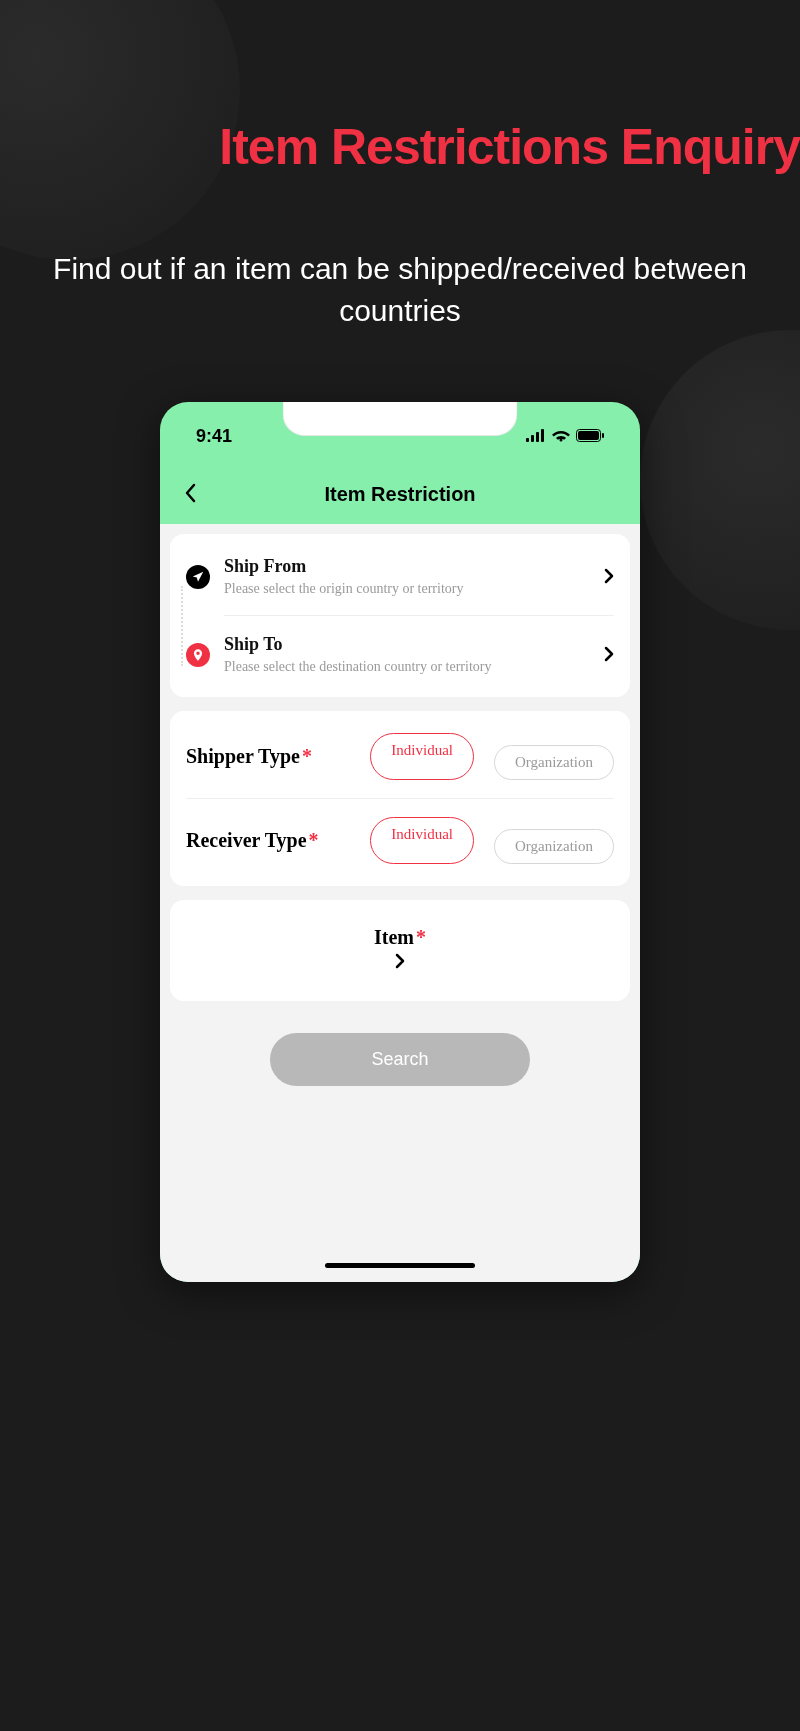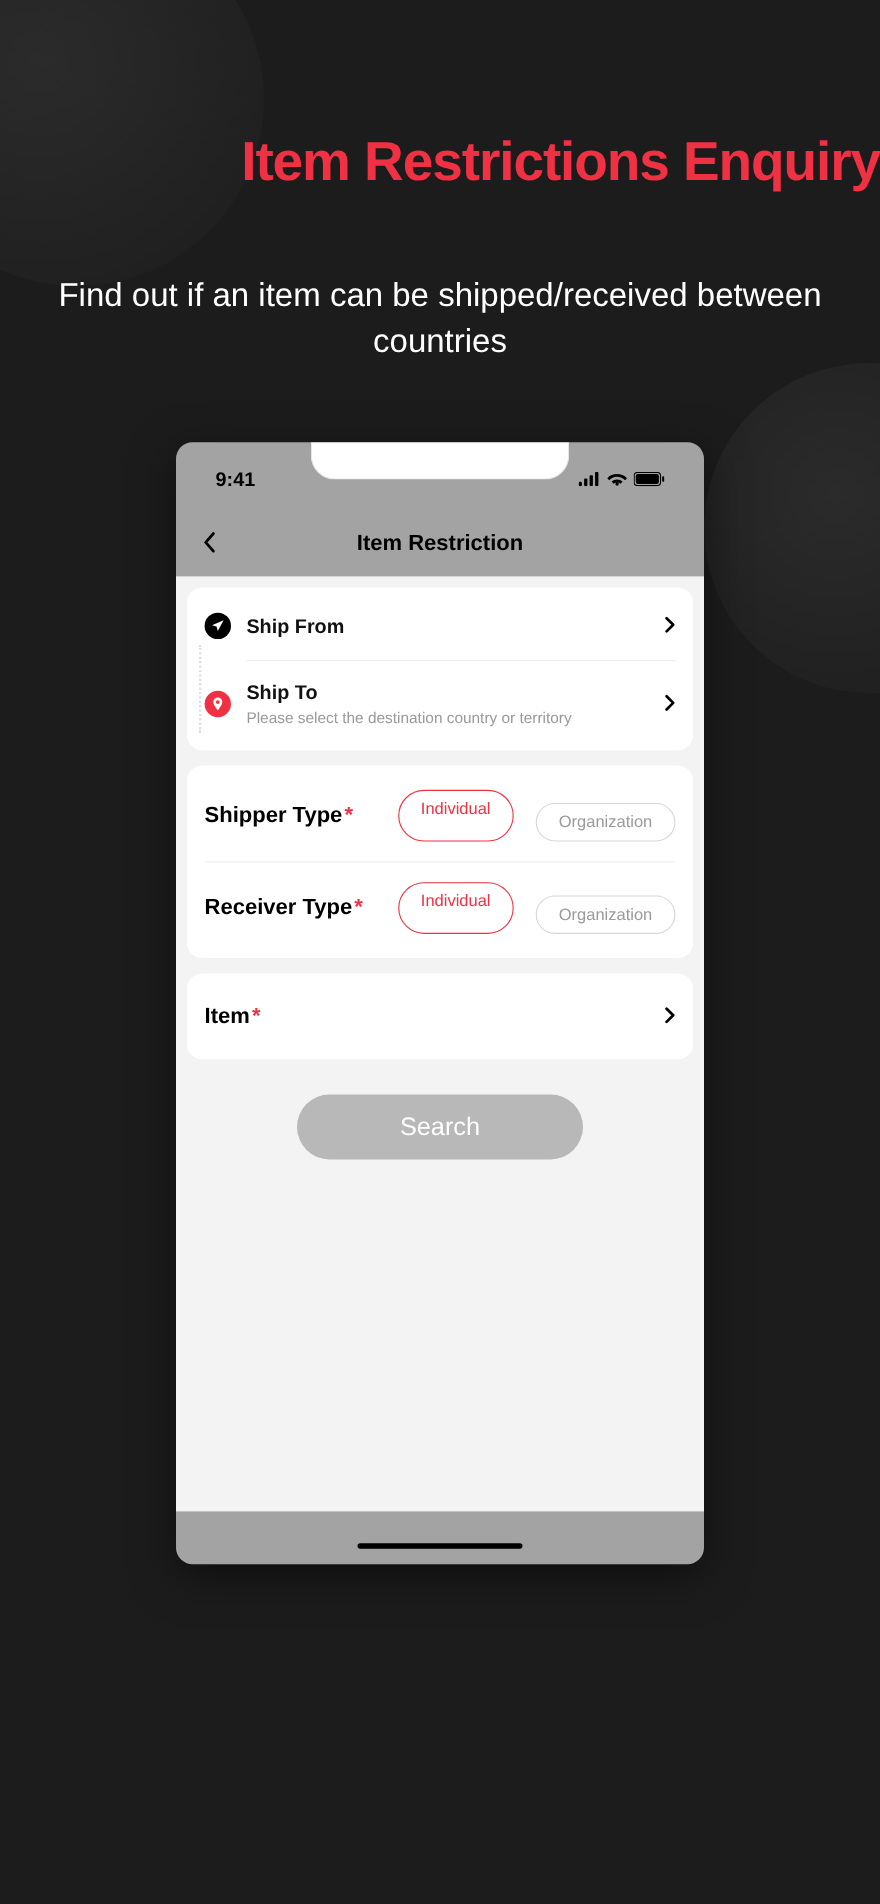--- a/index.html
+++ b/index.html
@@ -44,24 +44,24 @@
     color: #fff;
     font-size: 30px;
     font-weight: 400;
     margin-top: 72px;
     line-height: 1.4;
     padding: 0 40px;
   }
   .phone {
     position: relative;
     width: 480px;
-    height: 1020px;
+    height: 880px;
     margin: 70px auto 0;
-    background: #a3a3a3;
-    border-radius: 15px;
+    background: #86efac;
+    border-radius: 28px;
     box-shadow: 0 10px 40px rgba(0,0,0,0.5);
     overflow: hidden;
   }
   .notch {
     position: absolute;
     top: 0;
     left: 50%;
     transform: translateX(-50%);
     width: 235px;
     height: 34px;
@@ -104,20 +104,21 @@
   .content {
     background: #f3f3f3;
     padding: 10px 10px 20px;
     min-height: 850px;
   }
   .card {
     background: #fff;
     border-radius: 14px;
     padding: 4px 16px;
     margin-bottom: 14px;
+    font-family: Liberation Serif, serif;
   }
   .ship-row {
     display: flex;
     align-items: center;
     padding: 18px 0;
     position: relative;
   }
   .ship-icon {
     width: 24px;
     height: 24px;
@@ -171,30 +172,31 @@
     cursor: pointer;
     background: #fff;
   }
   .pill.selected { border-color: #f03043; color: #f03043; }
   .pill.unselected { border-color: #d7d7d7; color: #9a9a9a; margin-top: 12px; }
   .item-row {
     display: flex;
     align-items: center;
     justify-content: space-between;
     padding: 22px 0;
+    flex-direction: column;
   }
   .search-btn {
     display: block;
     width: 260px;
     margin: 32px auto 0;
     padding: 16px 0;
     background: #b8b8b8;
     color: #fff;
     text-align: center;
-    font-size: 23px;
+    font-size: 18px;
     border-radius: 999px;
     border: none;
   }
   .home-indicator {
     position: absolute;
     bottom: 14px;
     left: 50%;
     transform: translateX(-50%);
     width: 150px;
     height: 5px;
@@ -254,20 +256,21 @@
     <div class="card" style="position:relative;">
       <div class="dotted-connector"></div>
       <div class="ship-row">
         <span class="ship-icon from">
           <svg viewBox="0 0 24 24">
               <path d="M21 3L3 11l7 2 2 7 9-17z" fill="#fff"></path>
             </svg>
         </span>
         <div class="ship-text">
           <div class="ship-label">Ship From</div>
+          <div class="ship-sub">Please select the origin country or territory</div>
         </div>
         <span class="chevron">
           <svg width="10" height="16" viewBox="0 0 10 16">
               <path d="M2 2l6 6-6 6" stroke="#000" stroke-width="2.5" fill="none" stroke-linecap="round" stroke-linejoin="round"></path>
             </svg>
         </span>
       </div>
       <hr class="divider">
       <div class="ship-row">
         <span class="ship-icon to">

